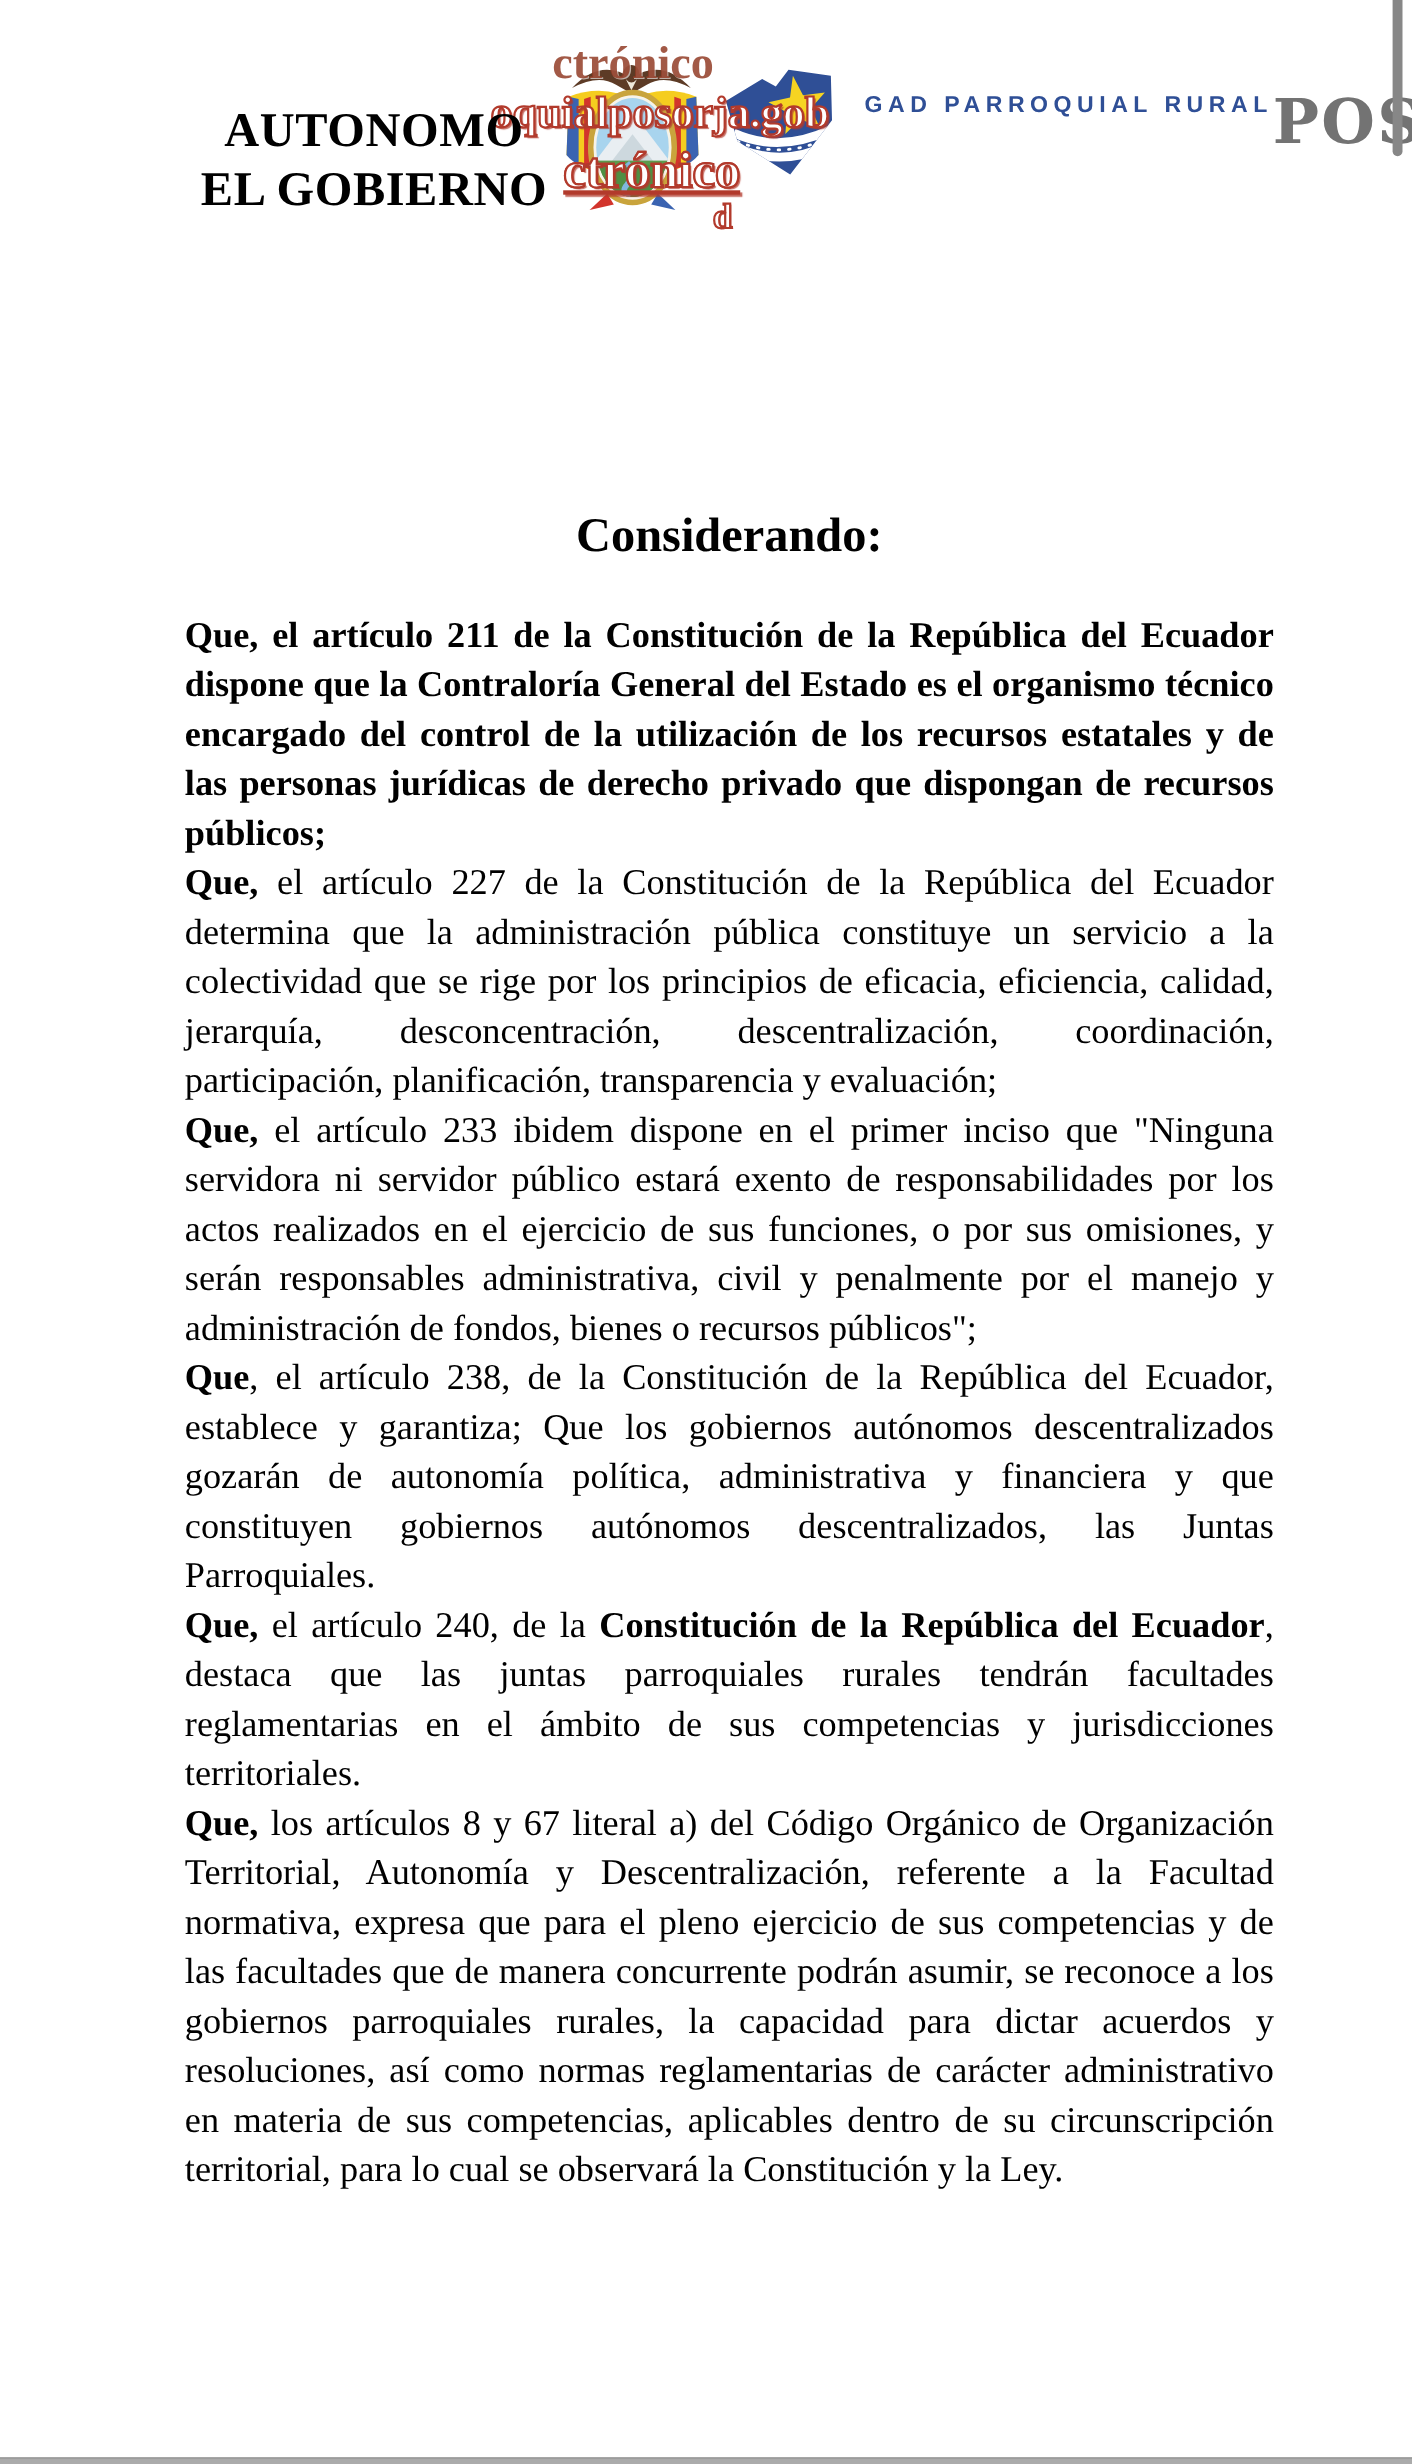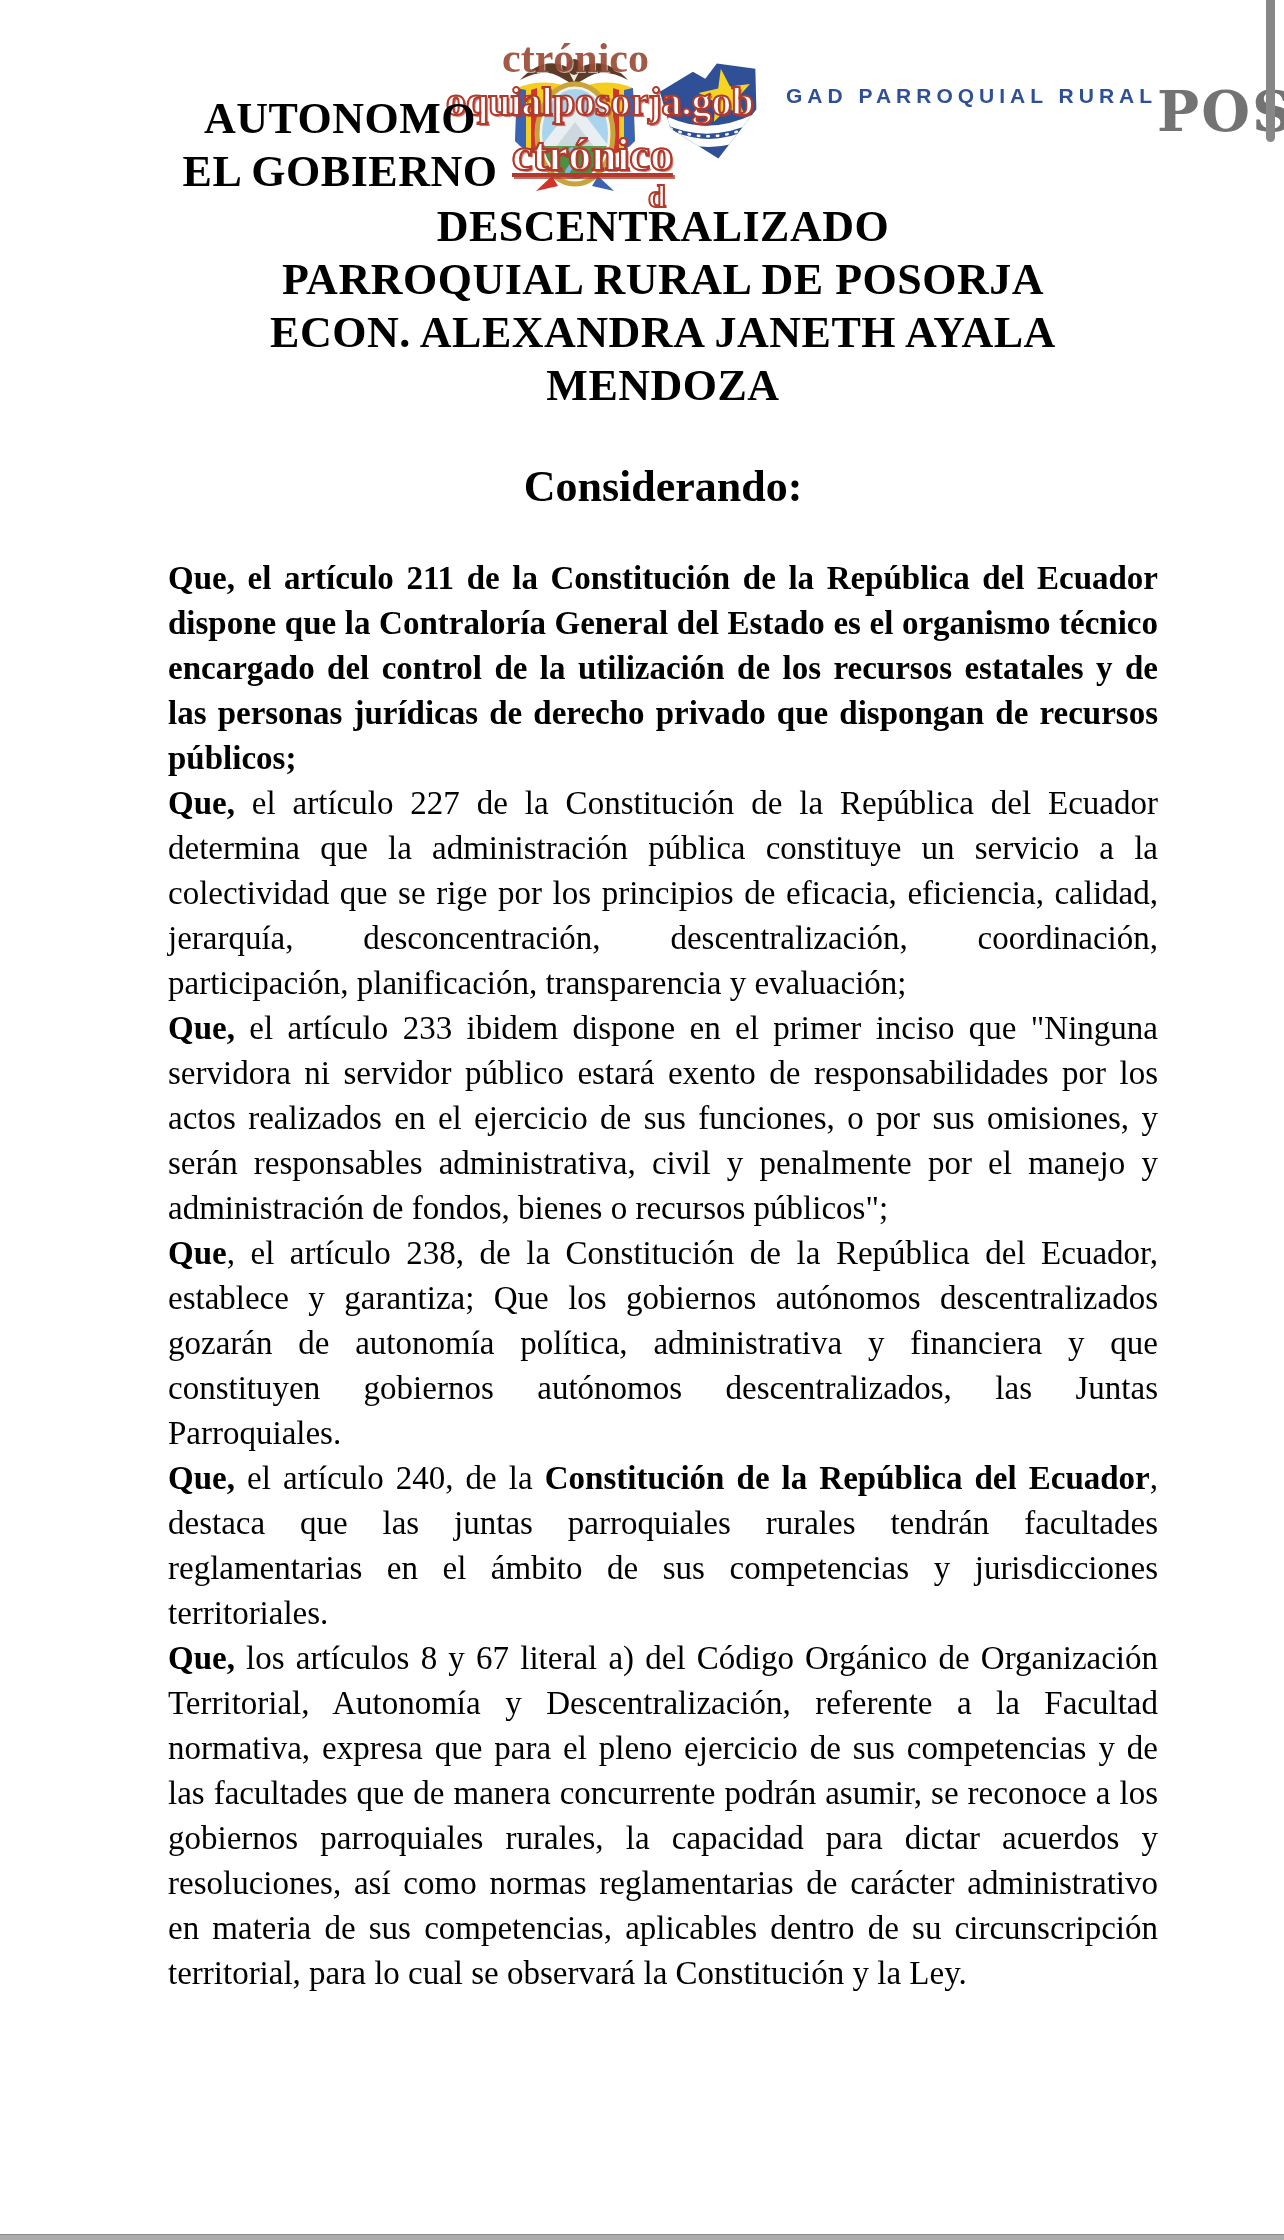--- a/index.html
+++ b/index.html
@@ -137,26 +137,20 @@
     <span class="wm-top">ctrónico</span>
     <span class="wm-mid">oquialposorja.gob</span>
     <span class="wm-bot">ctrónico</span>
     <span class="wm-tail">d</span>
   </div>
 
   <div class="title-left">
       <div>AUTONOMO</div>
       <div>EL GOBIERNO</div>
     </div>
-  <div class="title-center">
-      <div>DESCENTRALIZADO</div>
-      <div>PARROQUIAL RURAL DE POSORJA</div>
-      <div>ECON. ALEXANDRA JANETH AYALA</div>
-      <div>MENDOZA</div>
-    </div>
 
   <div class="considerando">Considerando:</div>
 
   <div class="body-text">
       <p><b>Que, el artículo 211 de la Constitución de la República del Ecuador dispone que la Contraloría General del Estado es el organismo técnico encargado del control de la utilización de los recursos estatales y de las personas jurídicas de derecho privado que dispongan de recursos públicos;</b></p>
       <p><b>Que,</b><span> el artículo 227 de la Constitución de la República del Ecuador determina que la administración pública constituye un servicio a la colectividad que se rige por los principios de eficacia, eficiencia, calidad, jerarquía, desconcentración, descentralización, coordinación, participación, planificación, transparencia y evaluación;</span></p>
       <p><b>Que,</b><span> el artículo 233 ibidem dispone en el primer inciso que "Ninguna servidora ni servidor público estará exento de responsabilidades por los actos realizados en el ejercicio de sus funciones, o por sus omisiones, y serán responsables administrativa, civil y penalmente por el manejo y administración de fondos, bienes o recursos públicos";</span></p>
       <p><b>Que</b><span>, el artículo 238, de la Constitución de la República del Ecuador, establece y garantiza; Que los gobiernos autónomos descentralizados gozarán de autonomía política, administrativa y financiera y que constituyen gobiernos autónomos descentralizados, las Juntas Parroquiales.</span></p>
       <p><b>Que,</b><span> el artículo 240, de la </span><b>Constitución de la República del Ecuador</b><span>, destaca que las juntas parroquiales rurales tendrán facultades reglamentarias en el ámbito de sus competencias y jurisdicciones territoriales.</span></p>
       <p><b>Que,</b><span> los artículos 8 y 67 literal a) del Código Orgánico de Organización Territorial, Autonomía y Descentralización, referente a la Facultad normativa, expresa que para el pleno ejercicio de sus competencias y de las facultades que de manera concurrente podrán asumir, se reconoce a los gobiernos parroquiales rurales, la capacidad para dictar acuerdos y resoluciones, así como normas reglamentarias de carácter administrativo en materia de sus competencias, aplicables dentro de su circunscripción territorial, para lo cual se observará la Constitución y la Ley.</span></p>

